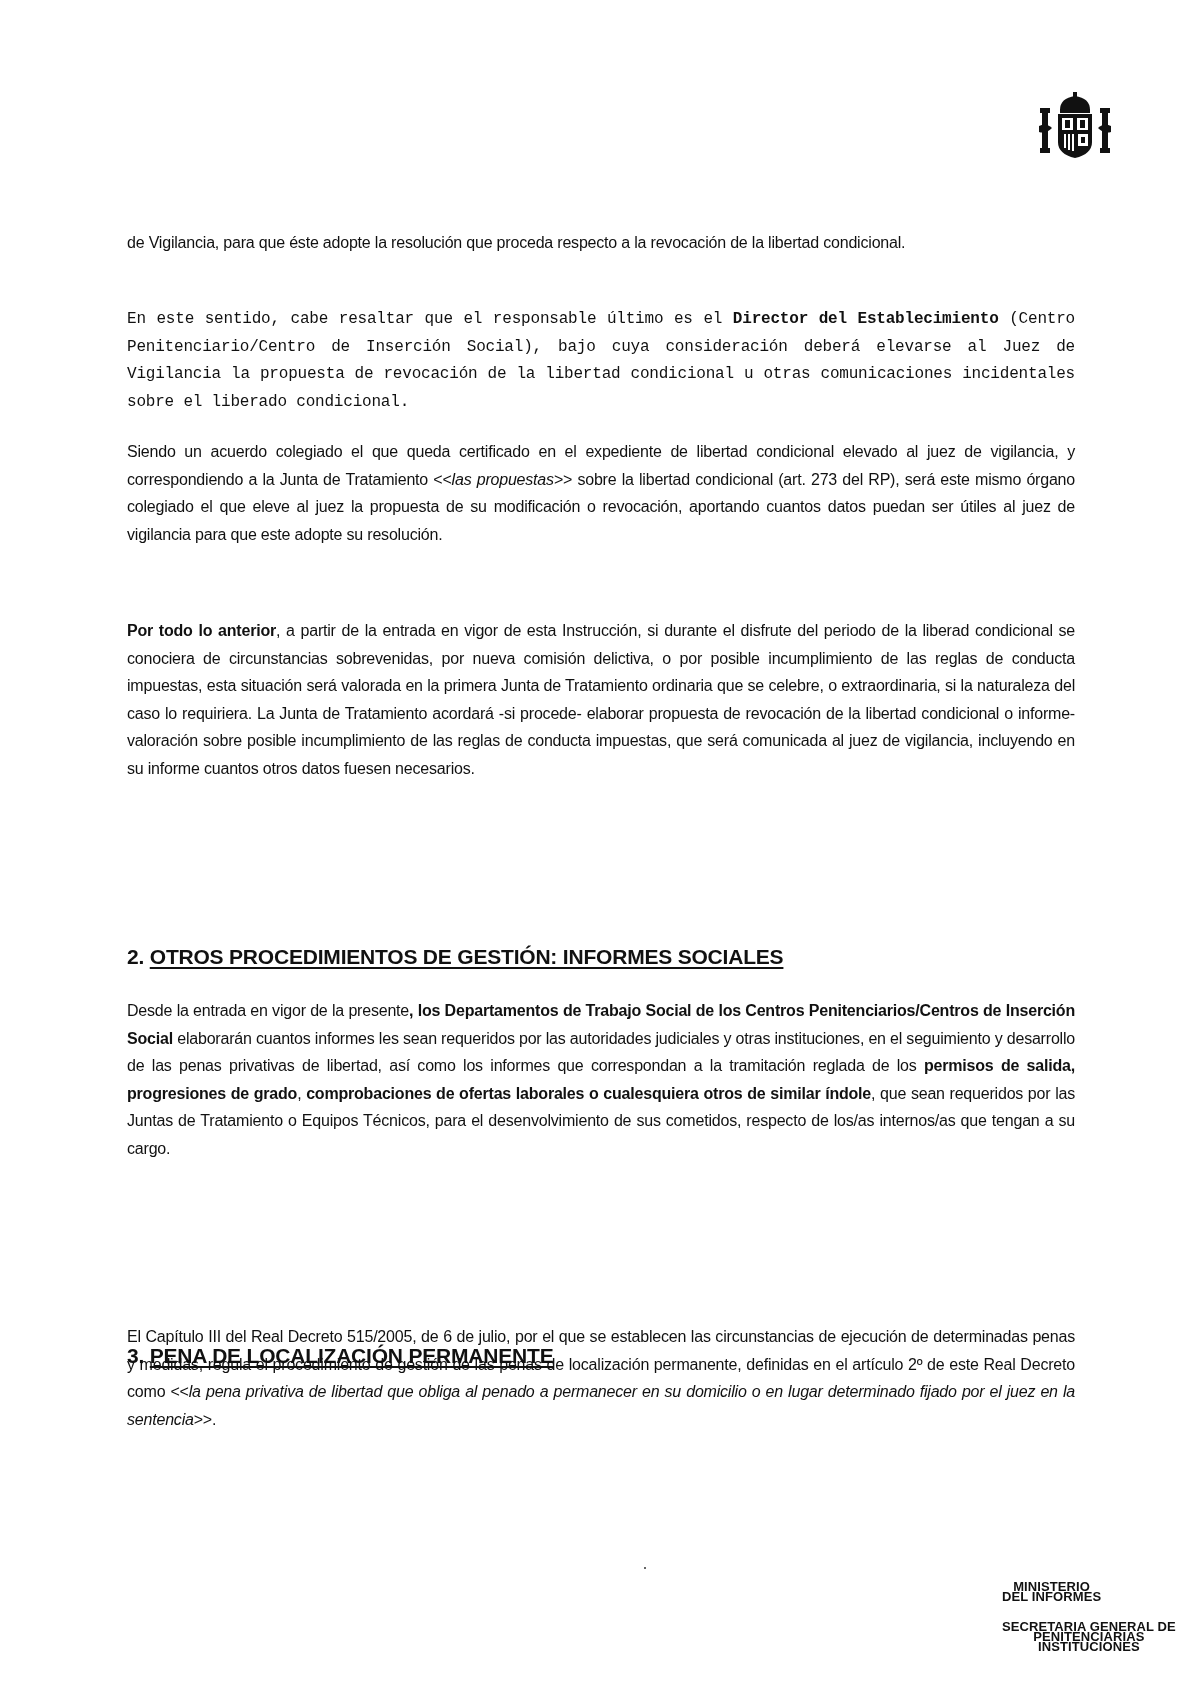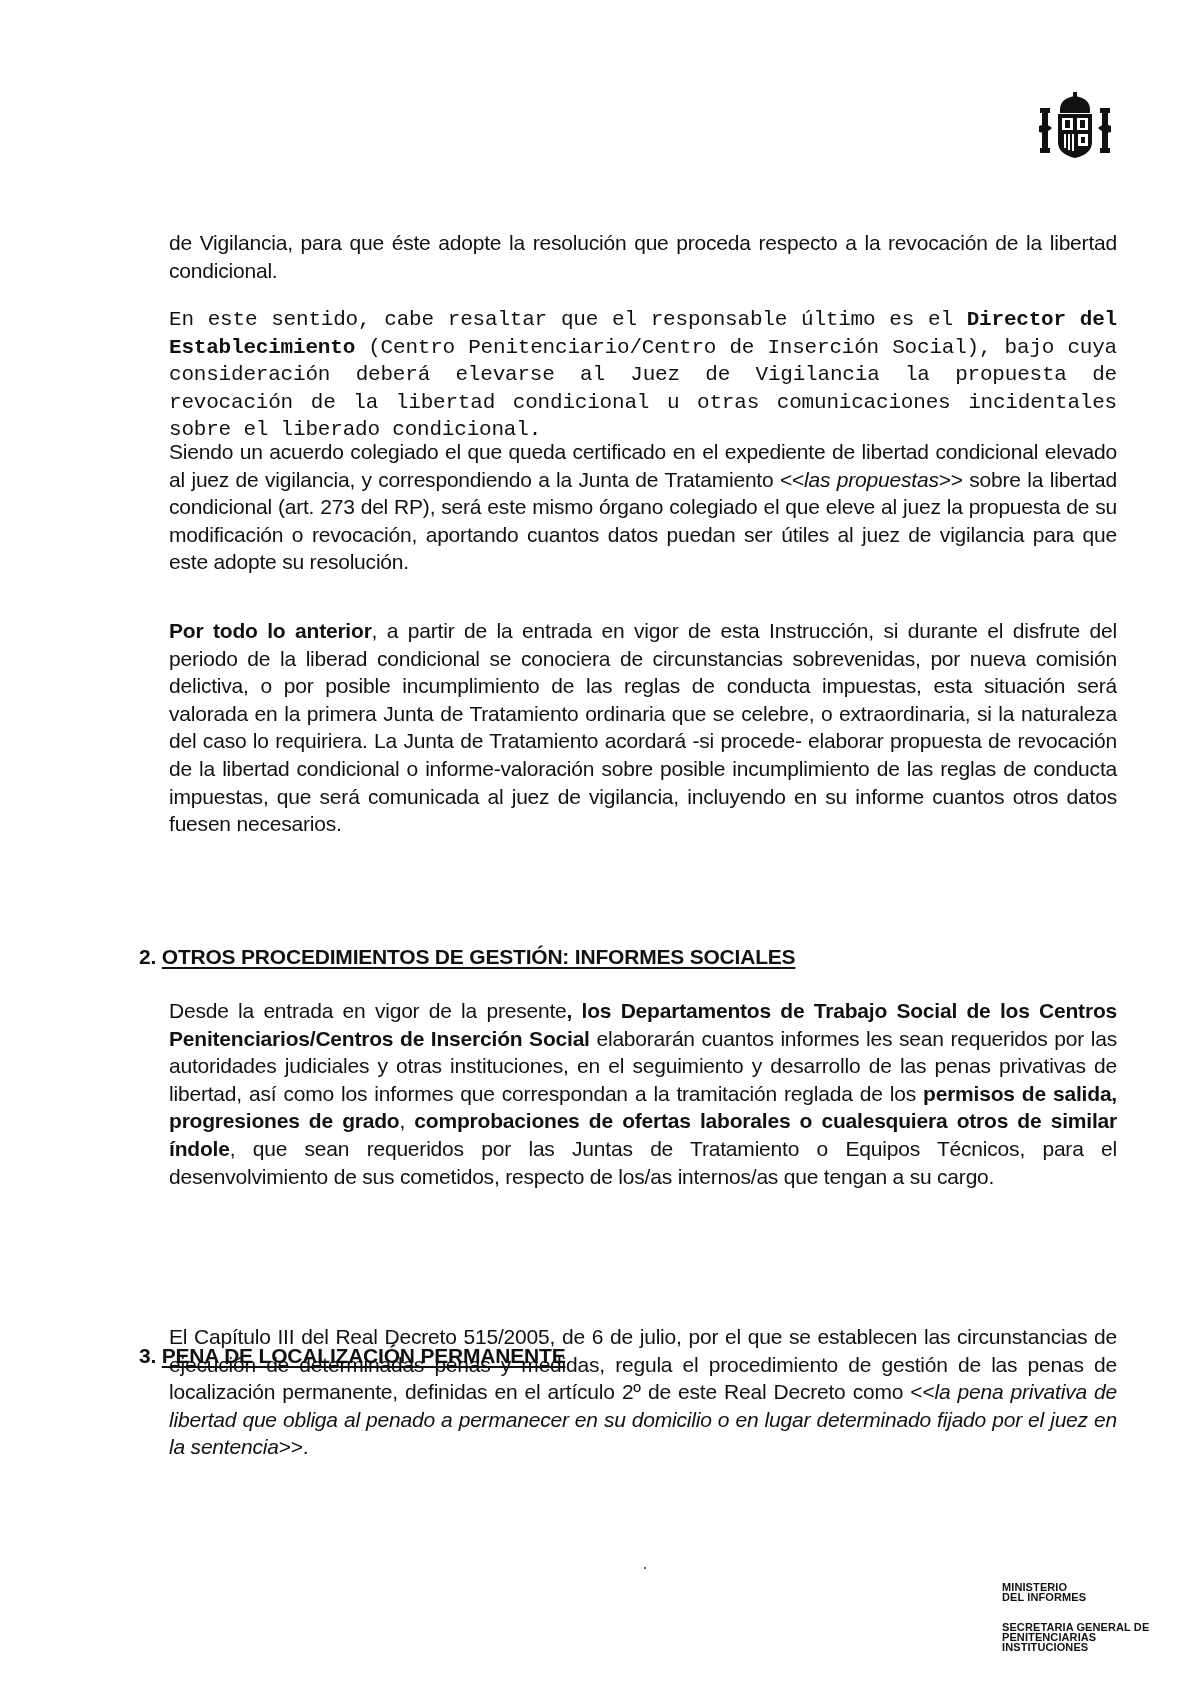--- a/index.html
+++ b/index.html
@@ -1,27 +1,27 @@
 <!DOCTYPE html>
 <html><head>
   <meta charset="utf-8">
   <style>
     html, body { margin: 0; padding: 0; background: #ffffff; }
     body { width: 1182px; height: 1686px; position: relative; overflow: hidden;
            font-family: "Liberation Sans", sans-serif; color: #111; }
     .page { position: absolute; left: 0; top: 0; width: 1182px; height: 1686px; }
     .crest { position: absolute; left: 1038px; top: 92px; width: 74px; height: 68px; }
-    .body-text { position: absolute; left: 127px; width: 948px; font-size: 21px; line-height: 27.6px;
-                 text-align: justify; letter-spacing: -0.2px; margin-left: 42px; }
+    .body-text { position: absolute; left: 127px; width: 948px; font-size: 16px; line-height: 27.6px;
+                 text-align: justify; letter-spacing: -0.2px; }
     .body-text p { margin: 0; }
     .body-text b { font-weight: bold; }
     .body-text i { font-style: italic; }
-    .heading { position: absolute; left: 127px; font-size: 21px; font-weight: bold; letter-spacing: -0.2px; margin-left: 12px; }
+    .heading { position: absolute; left: 127px; font-size: 21px; font-weight: bold; letter-spacing: -0.2px; }
     .heading .ul { text-decoration: underline; text-underline-offset: 3px; }
-    .footer { position: absolute; left: 1002px; font-size: 11px; font-weight: bold; line-height: 10px; letter-spacing: 0.1px; }
+    .footer { position: absolute; left: 1002px; font-size: 13px; font-weight: bold; line-height: 10px; letter-spacing: 0.1px; text-align: center; }
     .dot { position: absolute; left: 644px; top: 1567px; width: 2px; height: 2px; background: #666; }
   </style>
 </head>
 <body>
 
 <div class="page">
 
   <svg class="crest" viewBox="0 0 74 68">
 
     <rect x="4" y="20" width="6" height="36" fill="#111"></rect>

